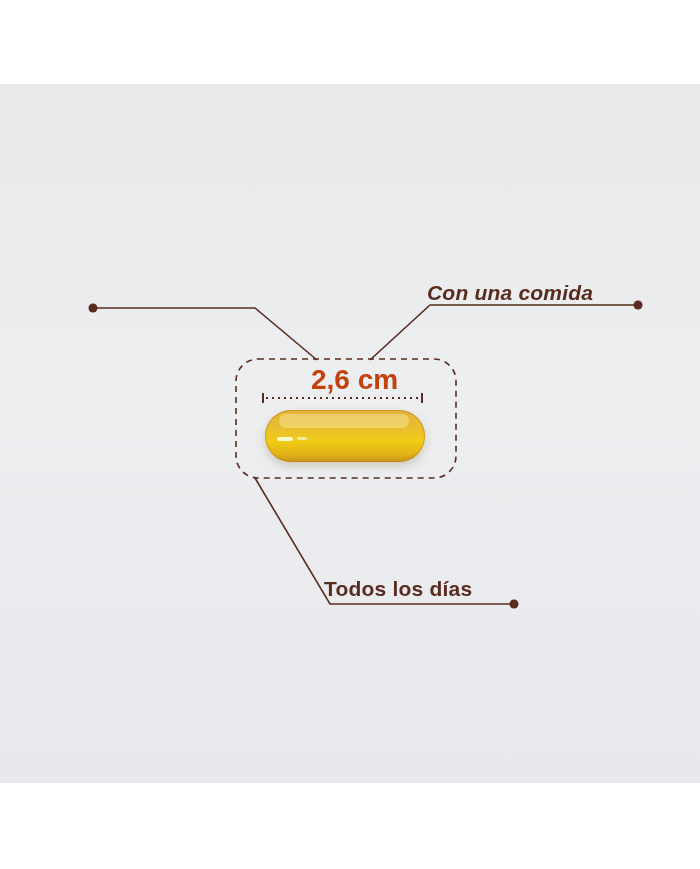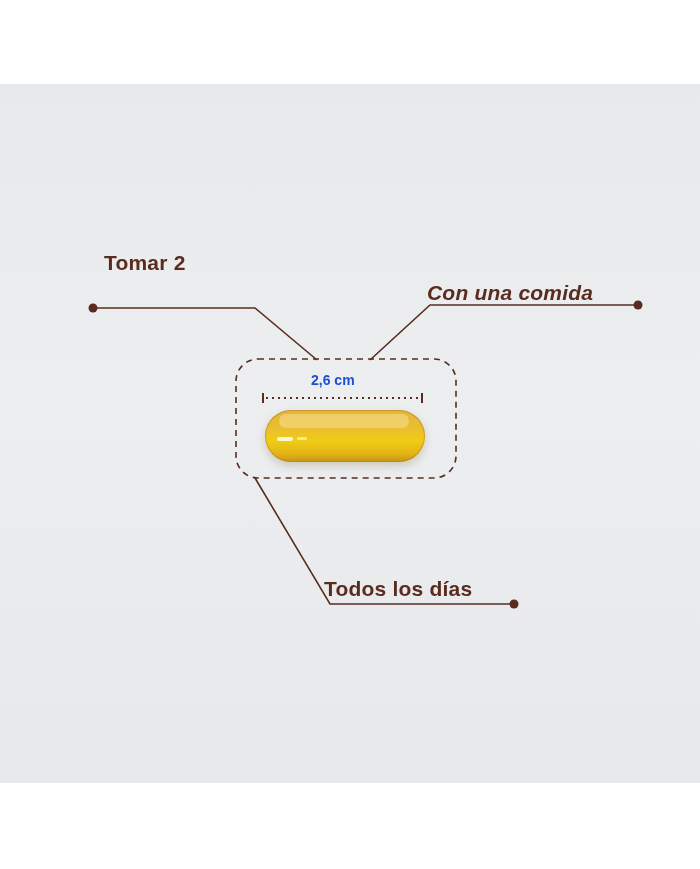--- a/index.html
+++ b/index.html
@@ -11,22 +11,22 @@
     .panel {
       position: absolute; left: 0; top: 84px; width: 700px; height: 699px;
       background: linear-gradient(180deg, #e8e9ea 0%, #eceef0 45%, #e6e8eb 100%);
     }
     .label {
       position: absolute; color: #5a2c1f; font-weight: bold;
       font-size: 21px; letter-spacing: 0.2px; line-height: 26px;
       white-space: nowrap;
     }
     .measure {
-      position: absolute; color: #1d4ed8; font-weight: bold;
-      font-size: 14px; line-height: 24px;
+      position: absolute; color: #c2410c; font-weight: bold;
+      font-size: 28px; line-height: 24px;
     }
     svg.overlay { position: absolute; left: 0; top: 0; }
     .pill {
       position: absolute; left: 265px; top: 410px; width: 160px; height: 52px;
       border-radius: 26px;
       background: linear-gradient(180deg, #e3b53a 0%, #e9bf2f 35%, #f0cc14 60%, #e2b216 85%, #c89318 100%);
       box-shadow: 0 4px 8px rgba(120, 90, 30, 0.25), inset 0 0 0 1px rgba(180, 120, 20, 0.5);
     }
     .pill .hl1 {
       position: absolute; left: 14px; top: 4px; width: 130px; height: 14px;
@@ -66,21 +66,20 @@
     <polyline points="638,305 430,305 370,360" fill="none" stroke="#5a2c1f" stroke-width="1.6"></polyline>
   </g>
 
   <g>
     <circle cx="514" cy="604" r="4.5" fill="#5a2c1f"></circle>
     <polyline points="255,478 330,604 514,604" fill="none" stroke="#5a2c1f" stroke-width="1.6"></polyline>
   </g>
 </svg>
 
 <div class="label" style="left:104px; top:250px;">
-  <div>Tomar 2</div>
 </div>
 
 <div class="label" style="left:427px; top:280px;font-style:italic;">Con una comida</div>
 
 <div class="label" style="left:324px; top:576px;">Todos los días</div>
 
 <div class="measure" style="left:311px; top:368px;">2,6 cm</div>
 
 <div class="pill">
   <div class="hl1"></div>

